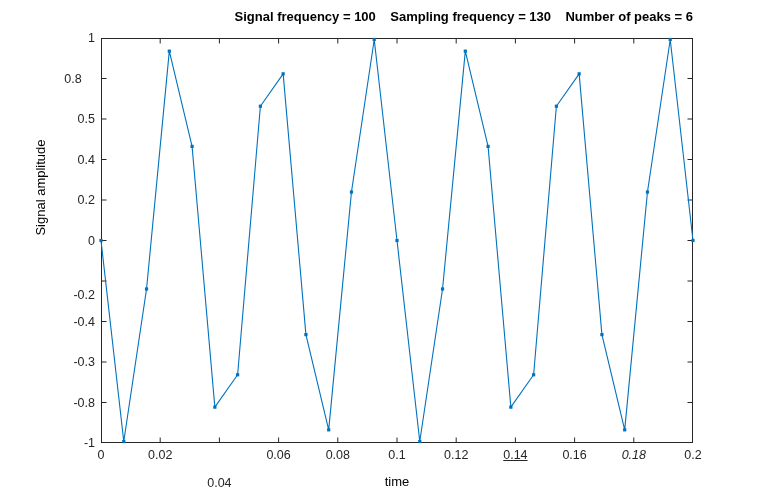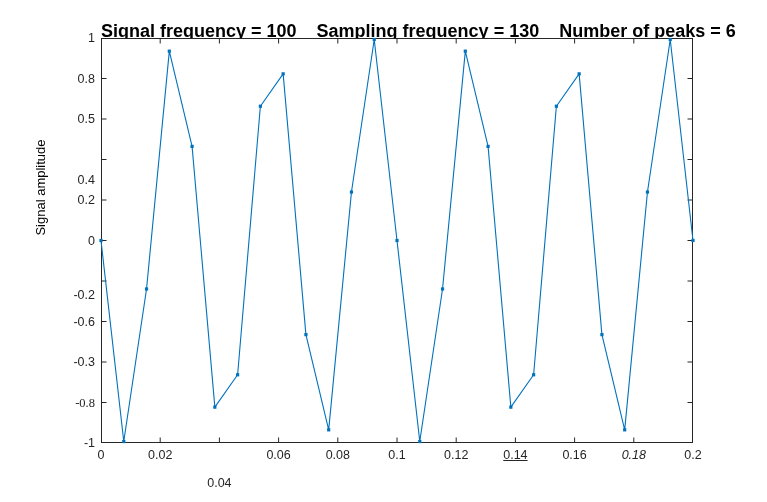--- a/index.html
+++ b/index.html
@@ -17,24 +17,24 @@
   #figure {
     position: absolute;
     left: 0; top: 0;
     width: 767px;
     height: 502px;
     background: #ffffff;
   }
   #plot-title {
     position: absolute;
     left: 101px;
-    top: 21px;
+    top: 9px;
     width: 592px;
     text-align: right;
-    font-size: 18px;
+    font-size: 13px;
     font-weight: bold;
     color: #000000;
     white-space: pre;
     letter-spacing: 0px;
   }
   #ylabel {
     position: absolute;
     left: -20px;
     top: 180px;
     width: 120px;
@@ -189,39 +189,40 @@
         <rect x="499.32" y="295.00" width="3.2" height="3.2" fill="#0072BD"></rect>
         <rect x="522.09" y="390.24" width="3.2" height="3.2" fill="#0072BD"></rect>
         <rect x="544.86" y="152.44" width="3.2" height="3.2" fill="#0072BD"></rect>
         <rect x="567.63" y="-0.12" width="3.2" height="3.2" fill="#0072BD"></rect>
         <rect x="590.40" y="200.90" width="3.2" height="3.2" fill="#0072BD"></rect>
       </g>
   </svg>
 
   <div id="ytick-labels">
       <div class="ytick-label" style="top: 405px;">-1</div>
-      <div class="ytick-label" style="top: 364.5px; font-family: Liberation Serif, serif;">-0.8</div>
+      <div class="ytick-label" style="top: 364.5px;">-0.8</div>
       <div class="ytick-label" style="top: 324px;">-0.3</div>
-      <div class="ytick-label" style="top: 283.5px;">-0.6</div>
+      <div class="ytick-label" style="top: 283.5px;">-0.4</div>
       <div class="ytick-label" style="top: 257px;">-0.2</div>
       <div class="ytick-label" style="top: 202.5px;">0</div>
       <div class="ytick-label" style="top: 162px;">0.2</div>
-      <div class="ytick-label" style="top: 121.5px; margin-top: 20px;">0.4</div>
+      <div class="ytick-label" style="top: 121.5px;">0.4</div>
       <div class="ytick-label" style="top: 81px;">0.5</div>
-      <div class="ytick-label" style="top: 40.5px;">0.8</div>
+      <div class="ytick-label" style="top: 40.5px; text-align: center;">0.8</div>
       <div class="ytick-label" style="top: 0px;">1</div>
     </div>
   <div id="xtick-labels">
       <div class="xtick-label" style="left: 0px;">0</div>
       <div class="xtick-label" style="left: 59.2px;">0.02</div>
       <div class="xtick-label" style="left: 118.4px; margin-top: 28px;">0.04</div>
       <div class="xtick-label" style="left: 177.6px; text-align: center;">0.06</div>
       <div class="xtick-label" style="left: 236.8px;">0.08</div>
       <div class="xtick-label" style="left: 296px;">0.1</div>
       <div class="xtick-label" style="left: 355.2px;">0.12</div>
       <div class="xtick-label" style="left: 414.4px; text-decoration: underline;">0.14</div>
       <div class="xtick-label" style="left: 473.6px;">0.16</div>
       <div class="xtick-label" style="left: 532.8px; font-style: italic;">0.18</div>
       <div class="xtick-label" style="left: 592px;">0.2</div>
     </div>
 
+  <div id="xlabel">time</div>
 
 </div>
 
 </body></html>

